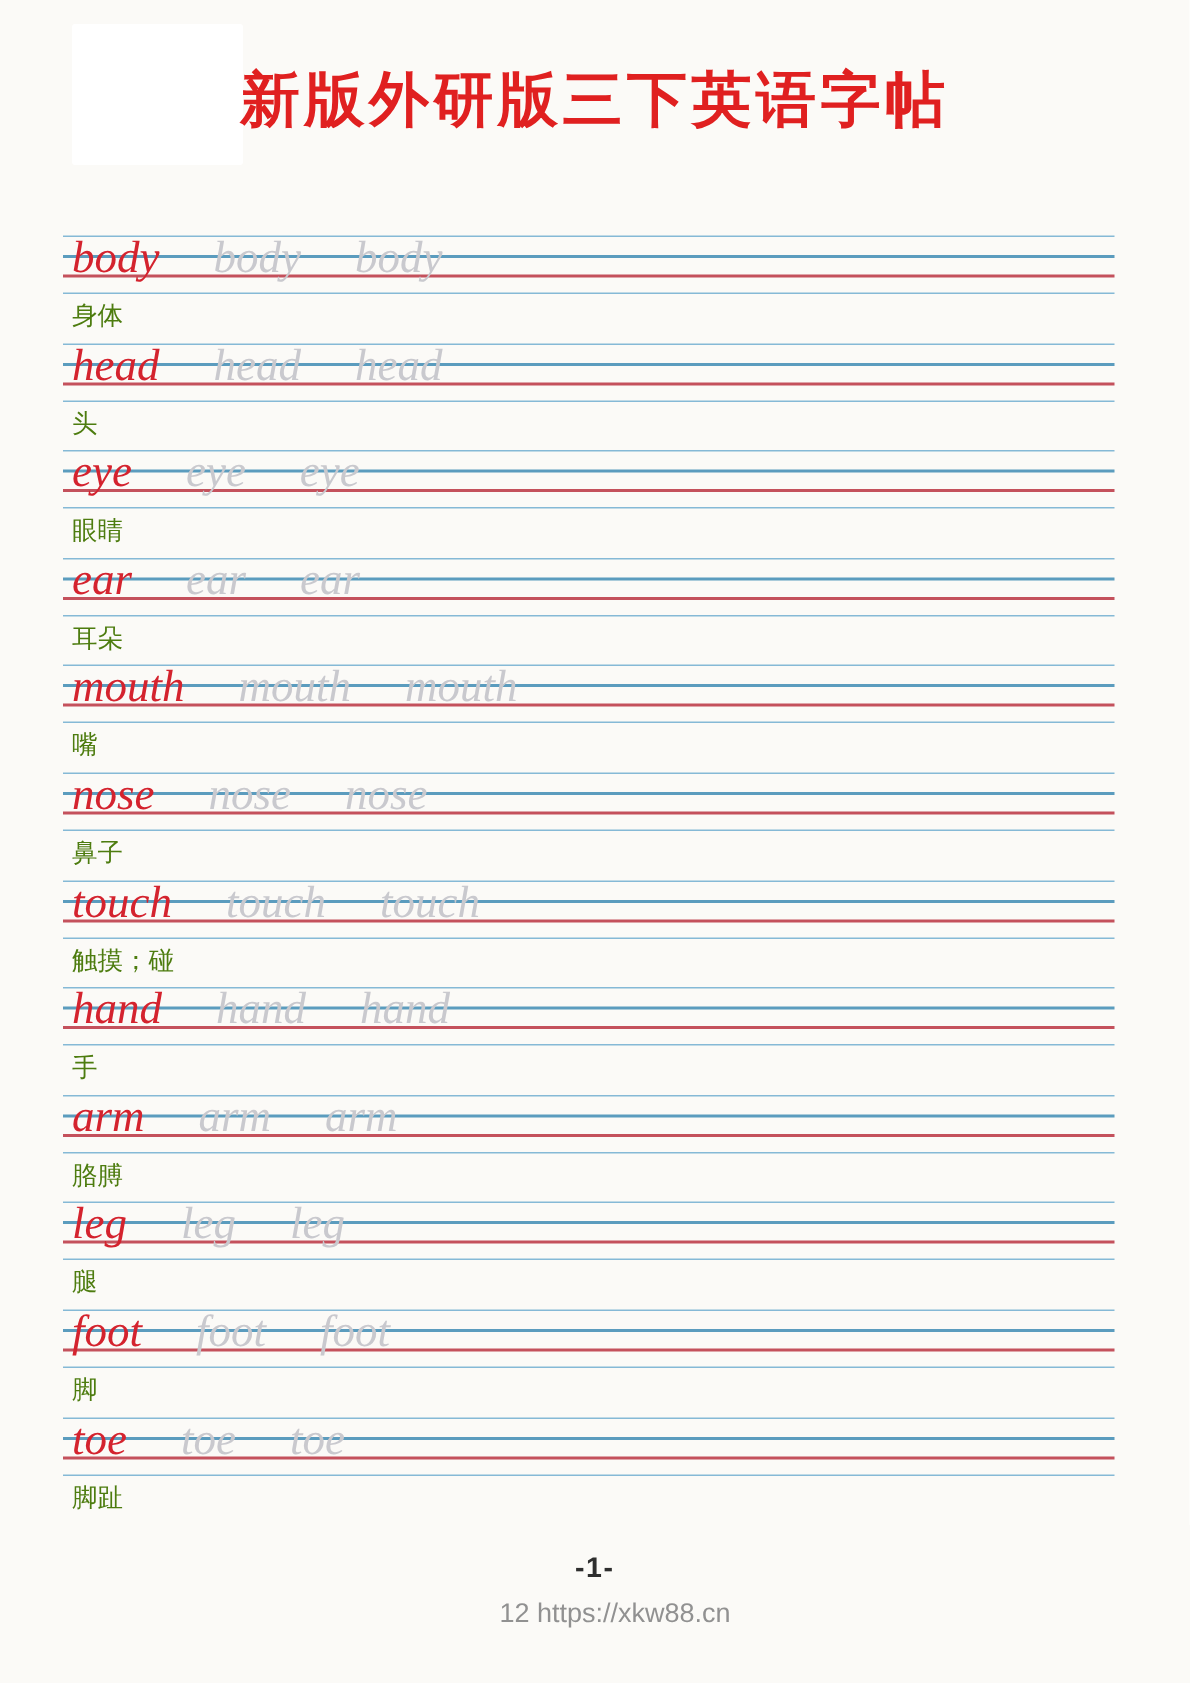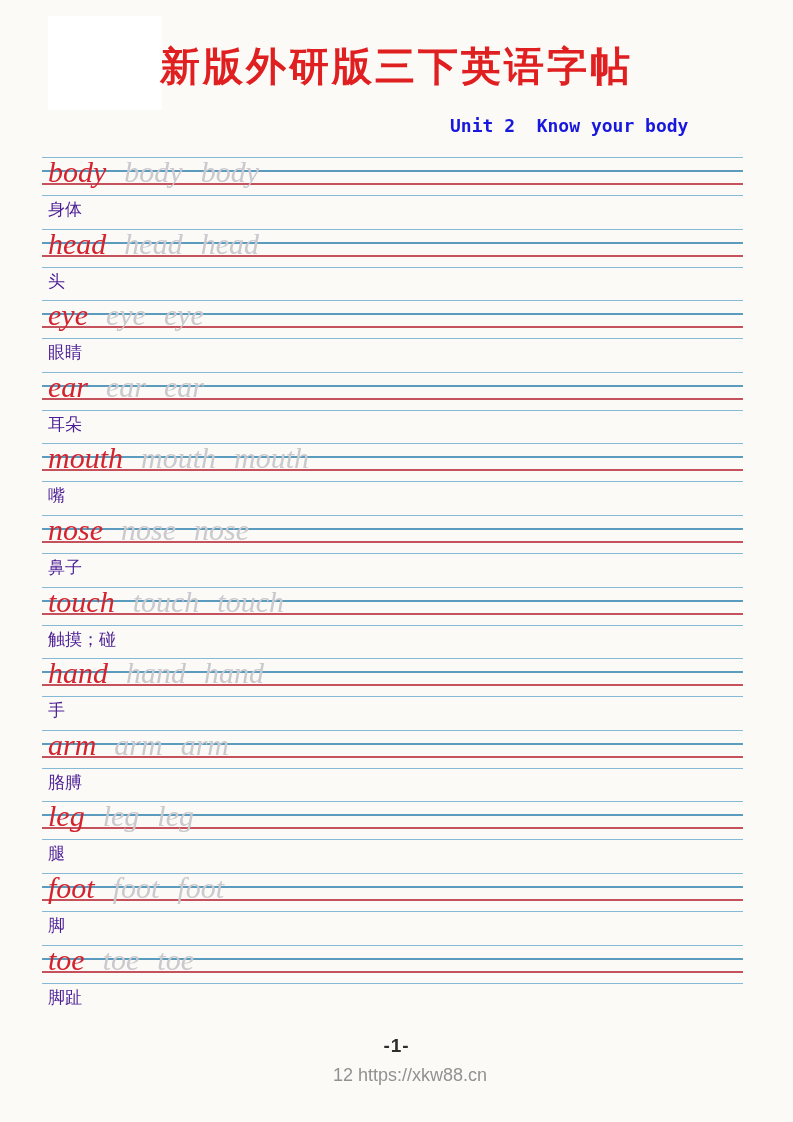--- a/index.html
+++ b/index.html
@@ -68,37 +68,37 @@
   .l1 { top: 0;    background: #85b9d6; }
   .l2 { top: 13px; height: 2px; background: #5b9cbe; }
   .l3 { top: 26px; height: 2px; background: #c4515c; }
   .l4 { top: 38px; background: #85b9d6; }
   .word-line {
     position: absolute;
     left: 6px;
     top: -4px;
     display: flex;
     align-items: baseline;
-    gap: 18px;
+    gap: 36px;
     font-family: "Liberation Serif", "DejaVu Serif", serif;
     font-style: italic;
     font-size: 30px;
     line-height: 38px;
     white-space: nowrap;
   }
   .w.red   { color: #d4232e; }
   .w.ghost { color: #c9c9ce; }
   .zh {
     position: absolute;
     left: 6px;
     top: 44px;
-    font-family: Liberation Mono, monospace;
+    font-family: Liberation Sans, sans-serif;
     font-size: 17px;
     line-height: 20px;
-    color: #4c1d95;
+    color: #4d7c0f;
   }
   .footer {
     position: absolute;
     top: 1035px;
     left: 0;
     width: 100%;
     text-align: center;
   }
   .page-num {
     font-size: 19px;
@@ -114,21 +114,20 @@
   }
 </style>
 </head>
 <body>
 
 <div class="page">
   <div class="logo-box"></div>
 
   <h1 class="title">新版外研版三下英语字帖</h1>
 
-  <div class="subtitle">Unit 2  Know your body</div>
 
   <div class="rows" id="rows">
   <div class="word-block">
     <div class="gl l1"></div>
     <div class="gl l2"></div>
     <div class="gl l3"></div>
     <div class="gl l4"></div>
     <div class="word-line">
       <span class="w red">body</span>
       <span class="w ghost">body</span>

